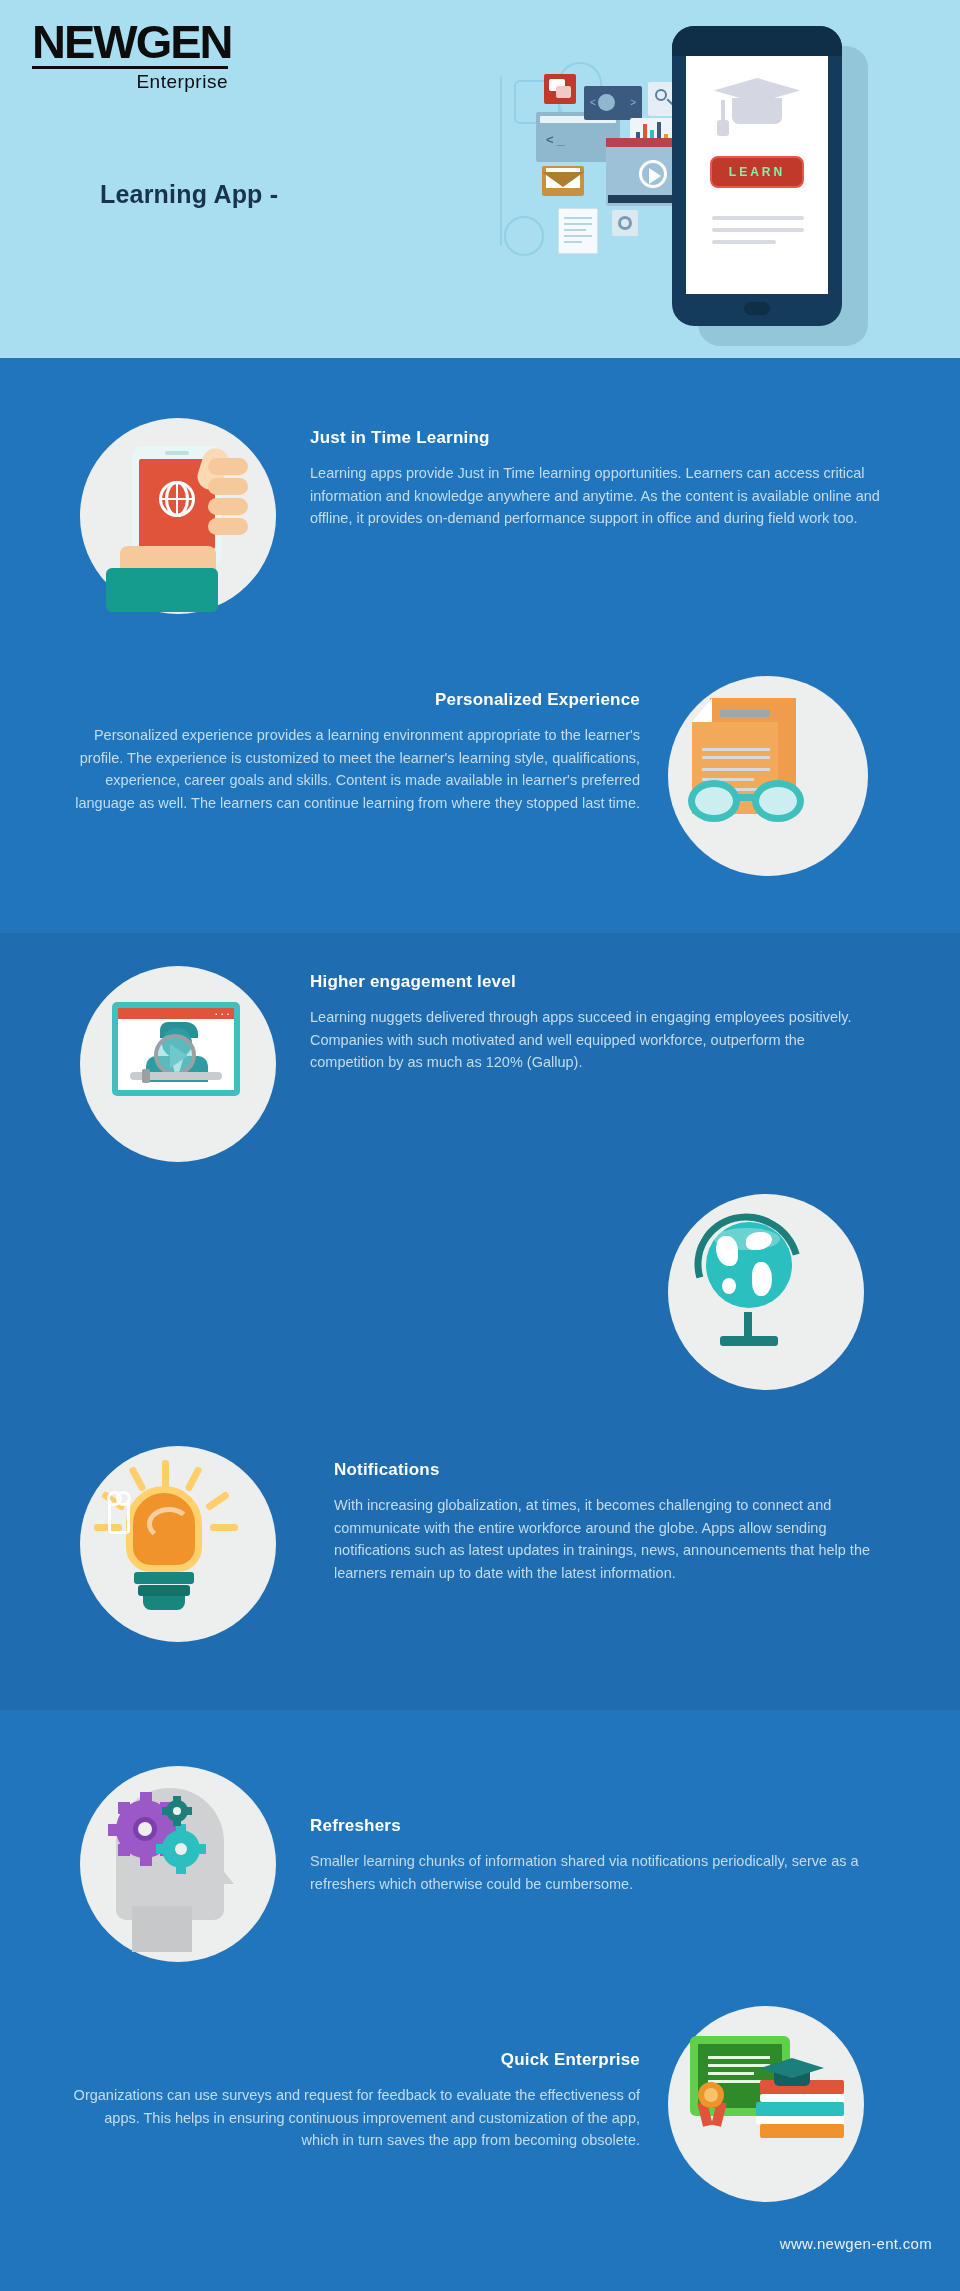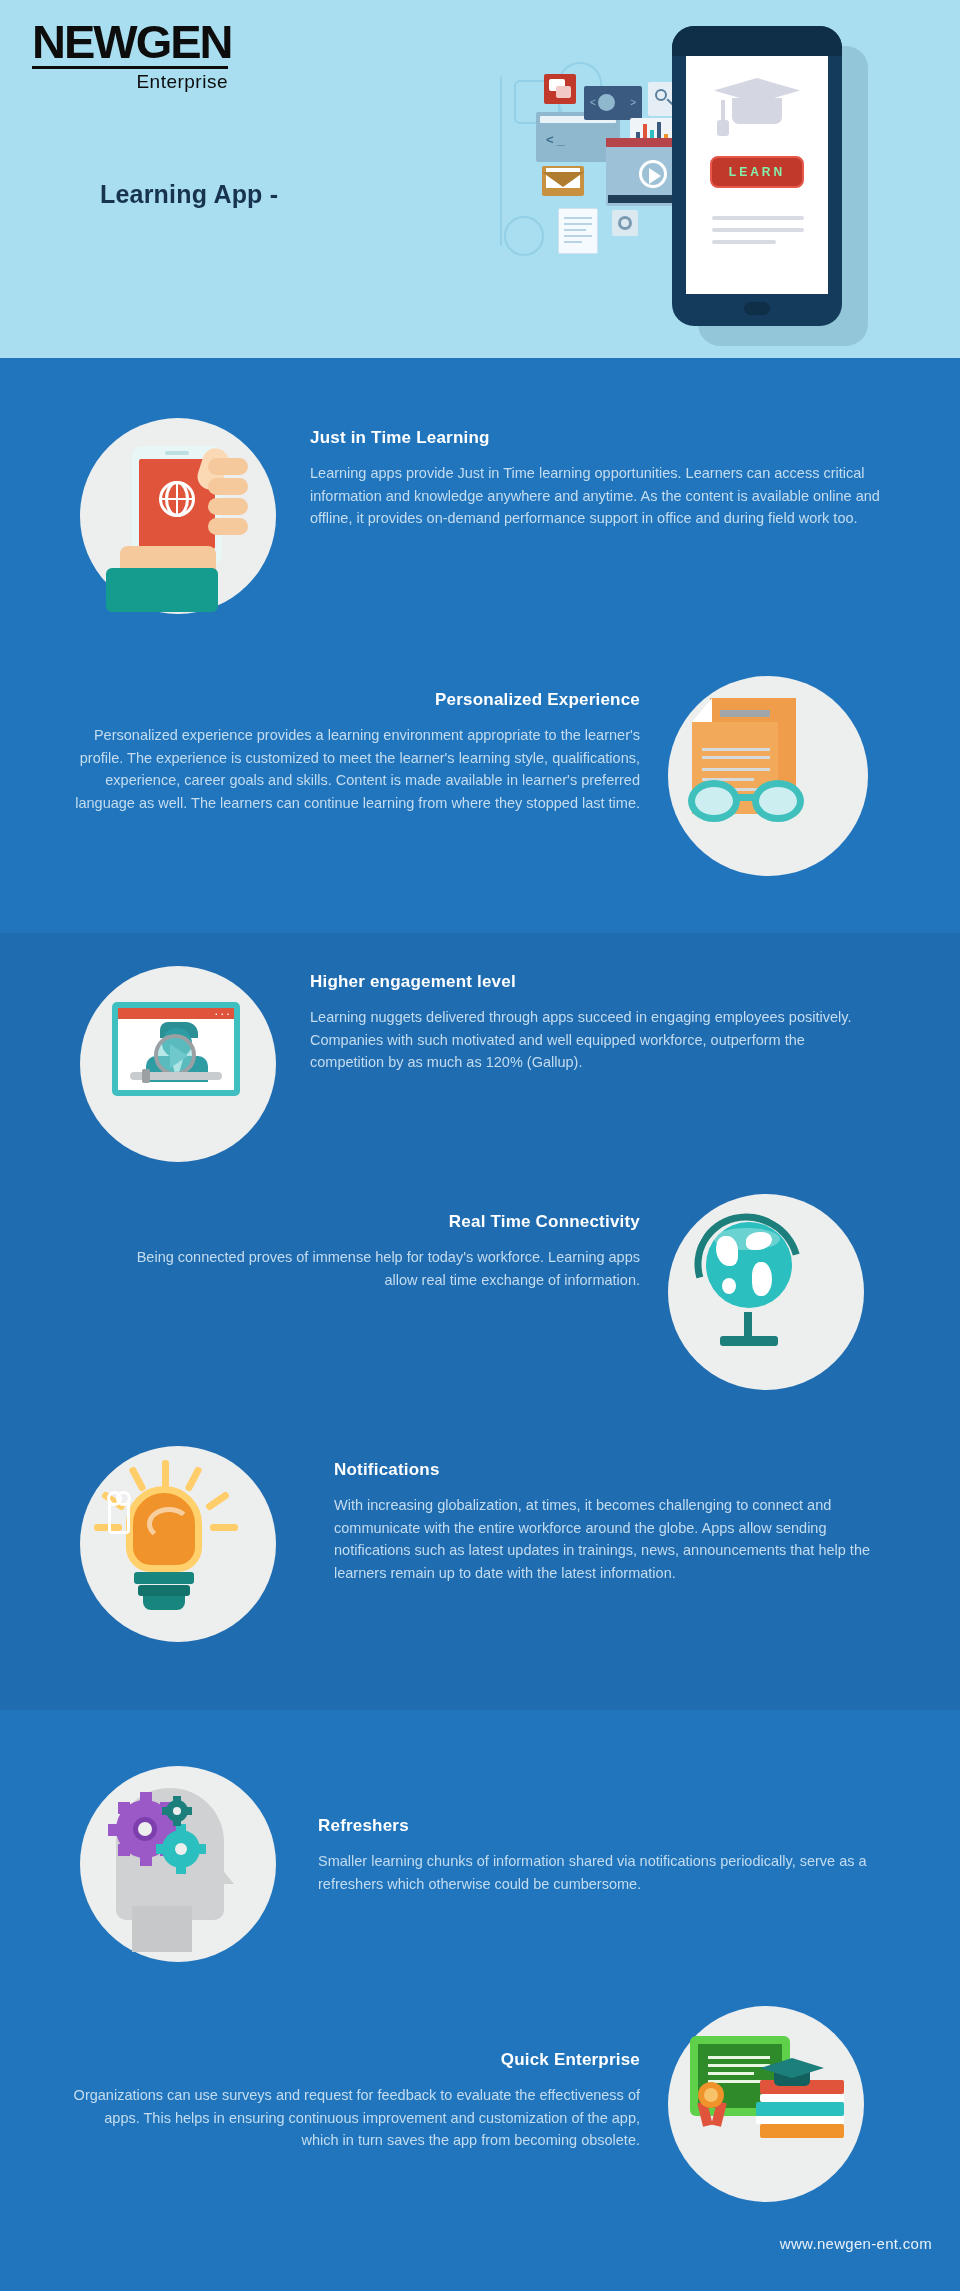--- a/index.html
+++ b/index.html
@@ -352,24 +352,20 @@
           <div class="ctn" style="left:40px;top:10px;width:26px;height:18px;border-radius:50% 40% 60% 30%;"></div>
           <div class="ctn" style="left:46px;top:40px;width:20px;height:34px;border-radius:40% 50% 50% 40%;"></div>
           <div class="ctn" style="left:16px;top:56px;width:14px;height:16px;border-radius:50%;"></div>
           <div class="shine"></div>
         </div>
         <div class="gl-arc"></div>
         <div class="gl-stem"></div>
         <div class="gl-base"></div>
       </div>
     </div>
-    <div class="txt right-align" style="left:130px;top:22px;width:510px;">
-      <div class="h2 right-align">Real Time Connectivity</div>
-      <div class="p">Being connected proves of immense help for today's workforce. Learning apps allow real time exchange of information.</div>
-    </div>
   </div>
 
   <div class="block" style="left:0;top:1420px;width:960px;height:230px;">
     <div class="circle" style="left:80px;top:26px;width:196px;height:196px;">
       <div class="ic" style="left:0;top:0;width:196px;height:196px;">
         <div class="ray" style="left:82px;top:14px;width:7px;height:28px;"></div>
         <div class="ray" style="left:54px;top:20px;width:7px;height:26px;transform:rotate(-28deg);"></div>
         <div class="ray" style="left:110px;top:20px;width:7px;height:26px;transform:rotate(28deg);"></div>
         <div class="ray" style="left:30px;top:42px;width:7px;height:26px;transform:rotate(-55deg);"></div>
         <div class="ray" style="left:134px;top:42px;width:7px;height:26px;transform:rotate(55deg);"></div>
@@ -413,21 +409,21 @@
           <div class="tooth" style="right:-6px;top:14px;width:10px;height:10px;background:#2bbfbf;"></div>
         </div>
         <div class="gear sm">
           <div class="tooth" style="left:7px;top:-4px;width:8px;height:8px;background:#1d7f7c;"></div>
           <div class="tooth" style="left:7px;bottom:-4px;width:8px;height:8px;background:#1d7f7c;"></div>
           <div class="tooth" style="left:-4px;top:7px;width:8px;height:8px;background:#1d7f7c;"></div>
           <div class="tooth" style="right:-4px;top:7px;width:8px;height:8px;background:#1d7f7c;"></div>
         </div>
       </div>
     </div>
-    <div class="txt" style="left:310px;top:56px;width:570px;margin-left:8px;">
+    <div class="txt" style="left:310px;top:56px;width:570px;">
       <div class="h2">Refreshers</div>
       <div class="p">Smaller learning chunks of information shared via notifications periodically, serve as a refreshers which otherwise could be cumbersome.</div>
     </div>
   </div>
 
   <div class="block" style="left:0;top:2000px;width:960px;height:210px;">
     <div class="circle" style="left:668px;top:6px;width:196px;height:196px;">
       <div class="ic" style="left:0;top:0;width:196px;height:196px;">
         <div class="board">
           <div class="board-in">

